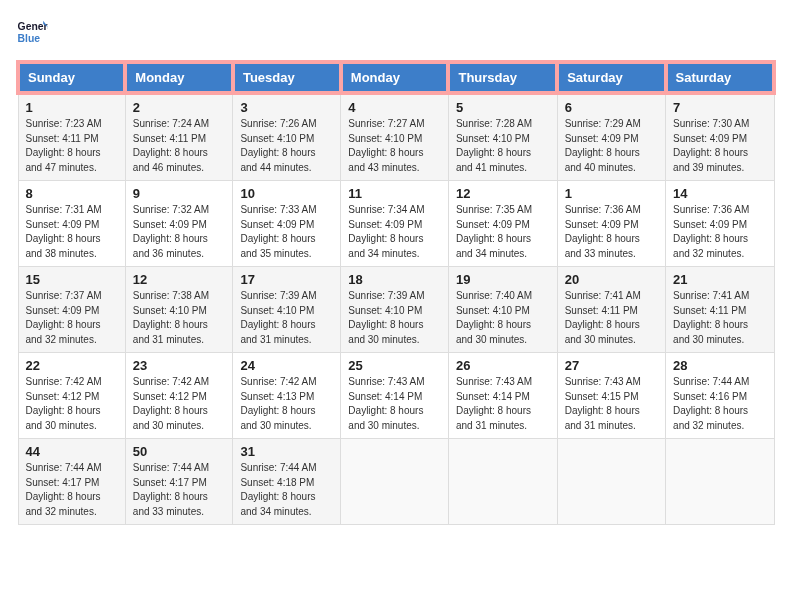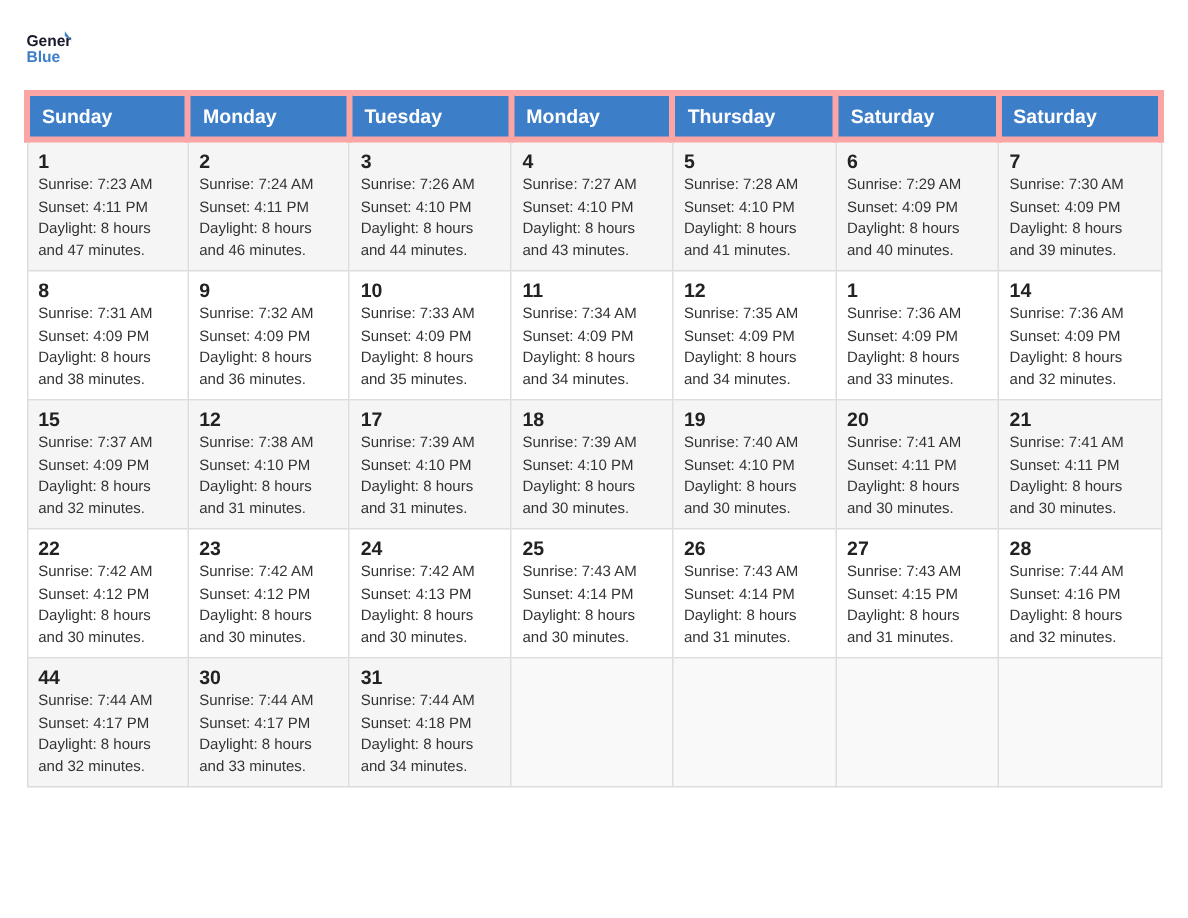--- a/index.html
+++ b/index.html
@@ -230,21 +230,21 @@
           <span class="day-num">28</span>
           <div class="day-info">Sunrise: 7:44 AM<br>Sunset: 4:16 PM<br>Daylight: 8 hours and 32 minutes.</div>
         </td>
       </tr>
       <tr>
         <td>
           <span class="day-num">44</span>
           <div class="day-info">Sunrise: 7:44 AM<br>Sunset: 4:17 PM<br>Daylight: 8 hours and 32 minutes.</div>
         </td>
         <td>
-          <span class="day-num">30</span>
+          <span class="day-num">50</span>
           <div class="day-info">Sunrise: 7:44 AM<br>Sunset: 4:17 PM<br>Daylight: 8 hours and 33 minutes.</div>
         </td>
         <td>
           <span class="day-num">31</span>
           <div class="day-info">Sunrise: 7:44 AM<br>Sunset: 4:18 PM<br>Daylight: 8 hours and 34 minutes.</div>
         </td>
         <td class="empty-cell"></td>
         <td class="empty-cell"></td>
         <td class="empty-cell"></td>
         <td class="empty-cell"></td>

